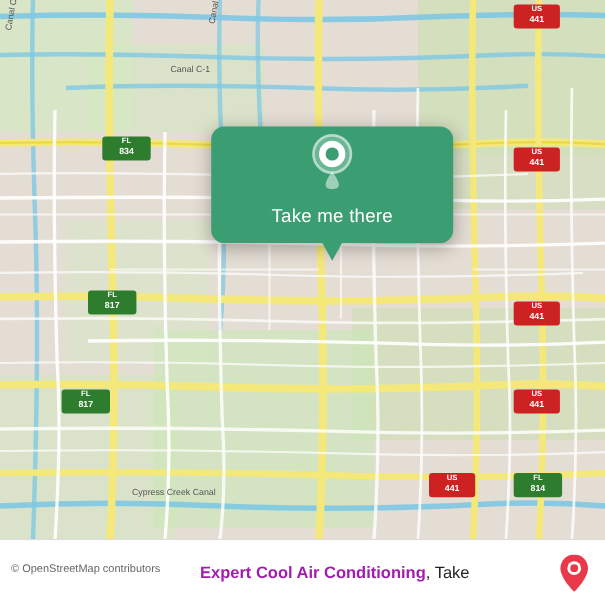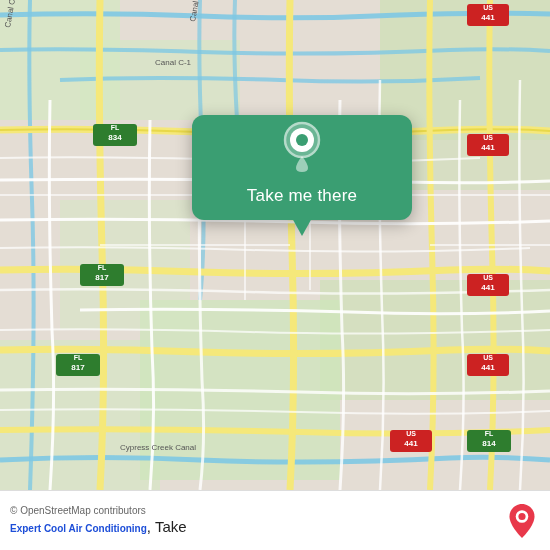--- a/index.html
+++ b/index.html
@@ -73,33 +73,34 @@
       background: white;
       display: flex;
       align-items: center;
       justify-content: space-between;
       padding: 0 14px 0 10px;
       border-top: 1px solid #ddd;
     }
 
     .bottom-left {
       display: flex;
-      flex-direction: column;
+      flex-direction: row;
+      gap: 36px;
     }
 
     .osm-attribution {
       font-size: 10px;
       color: #666;
       margin-bottom: 2px;
     }
 
     .place-name {
-      font-size: 10px;
+      font-size: 15px;
       font-weight: 600;
-      color: #1d4ed8;
+      color: #a21caf;
     }
 
     .place-city {
       font-size: 15px;
       font-weight: 400;
       color: #222;
     }
 
     
     .moovit-logo {

